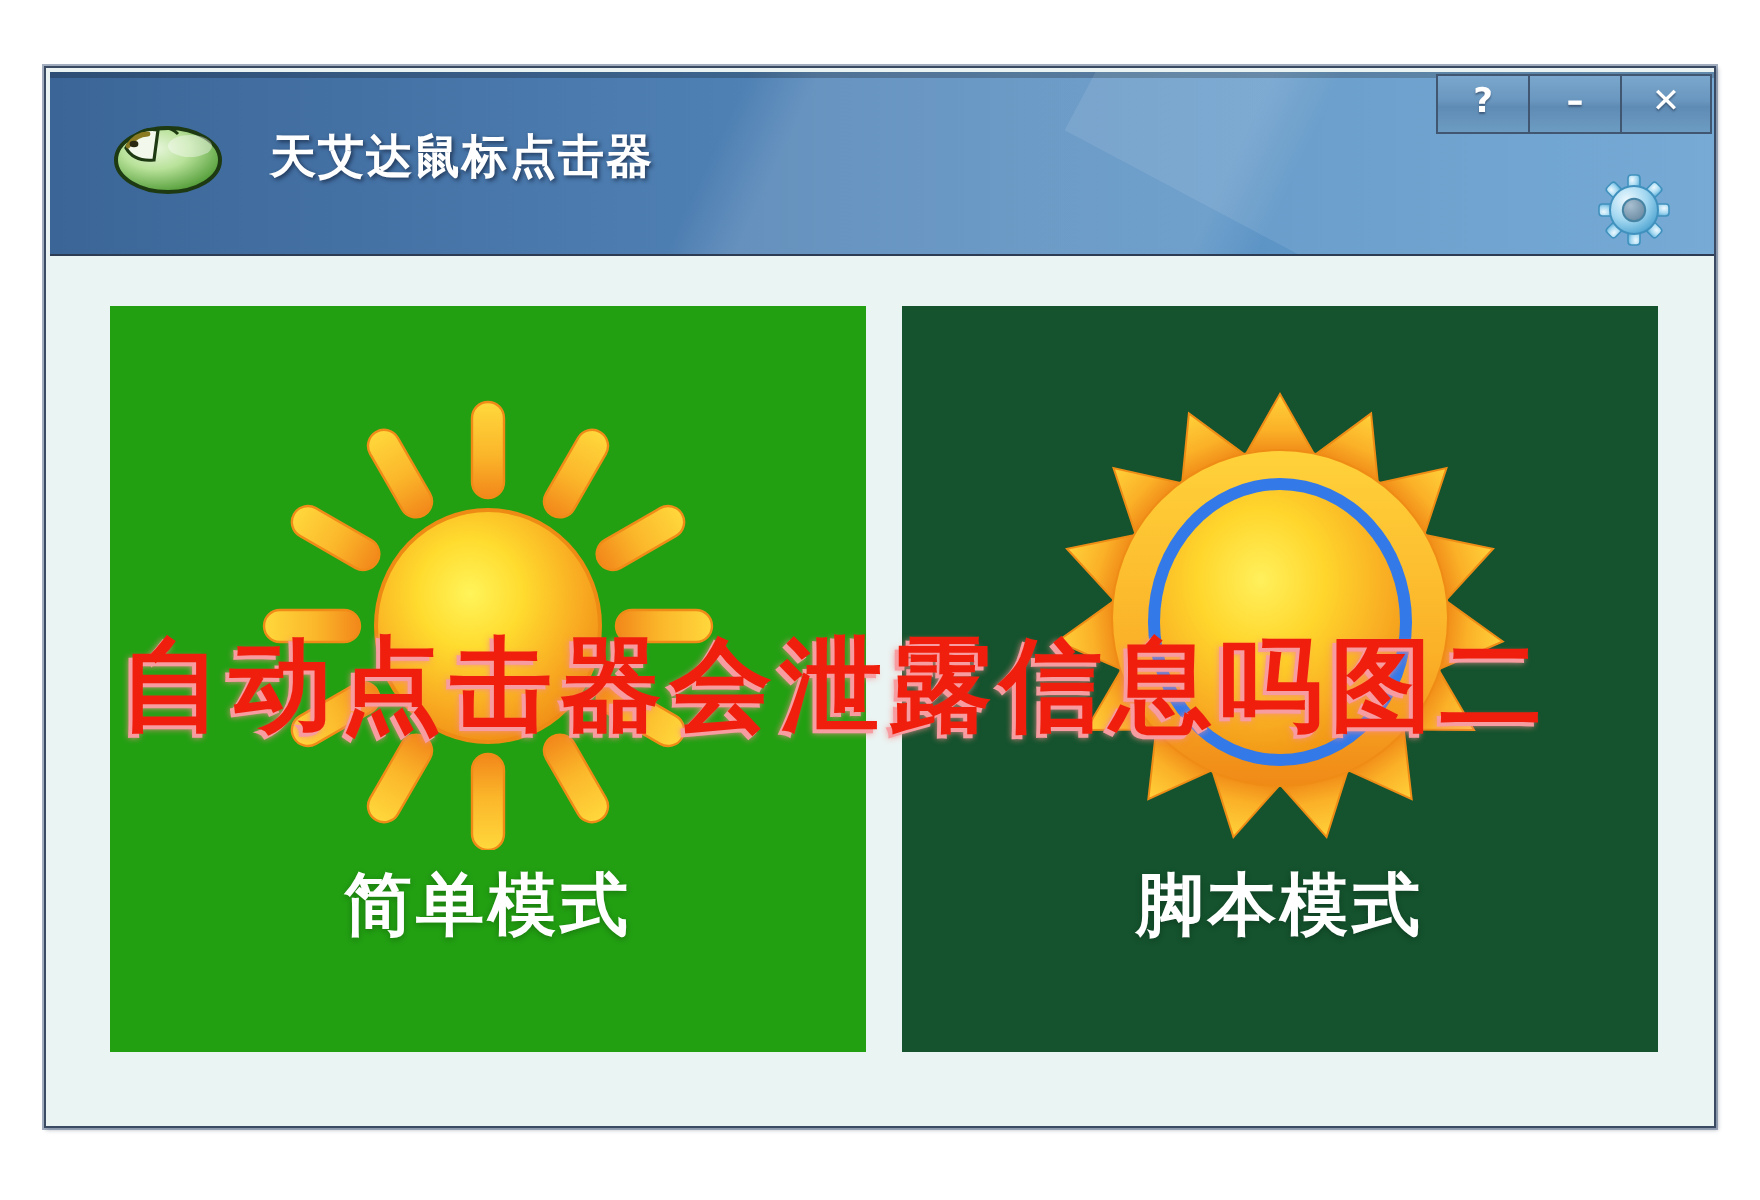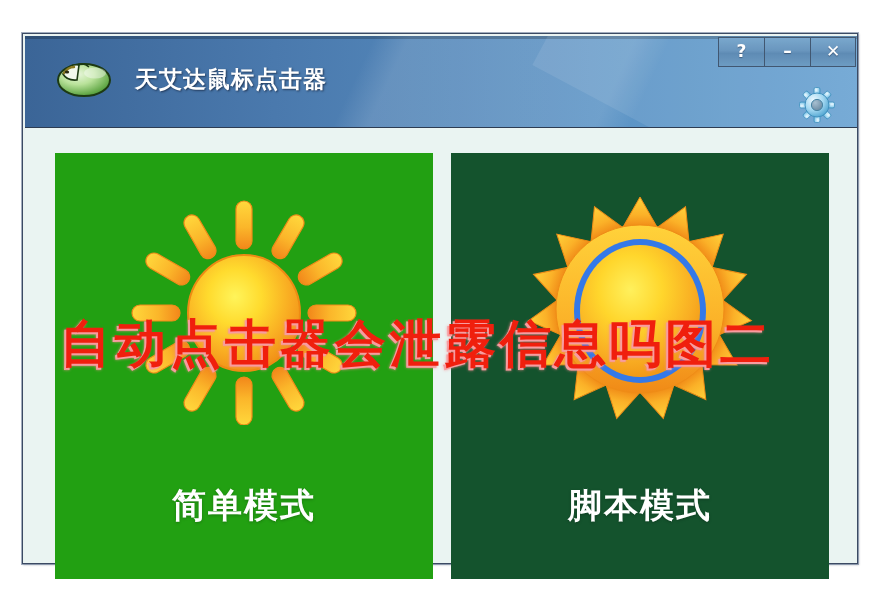--- a/index.html
+++ b/index.html
@@ -157,21 +157,21 @@
     top: 25px;
     width: 774px;
     height: 373px;
     display: flex;
     justify-content: space-between;
   }
 
   .panel {
     position: relative;
     width: 378px;
-    height: 426px;
+    height: 373px;
     overflow: hidden;
     cursor: pointer;
   }
   .panel-green { background: #22a012; }
   .panel-blue  { background: #14532d; }
 
   .panel-art {
     position: absolute;
     left: 50%;
     top: 42px;

